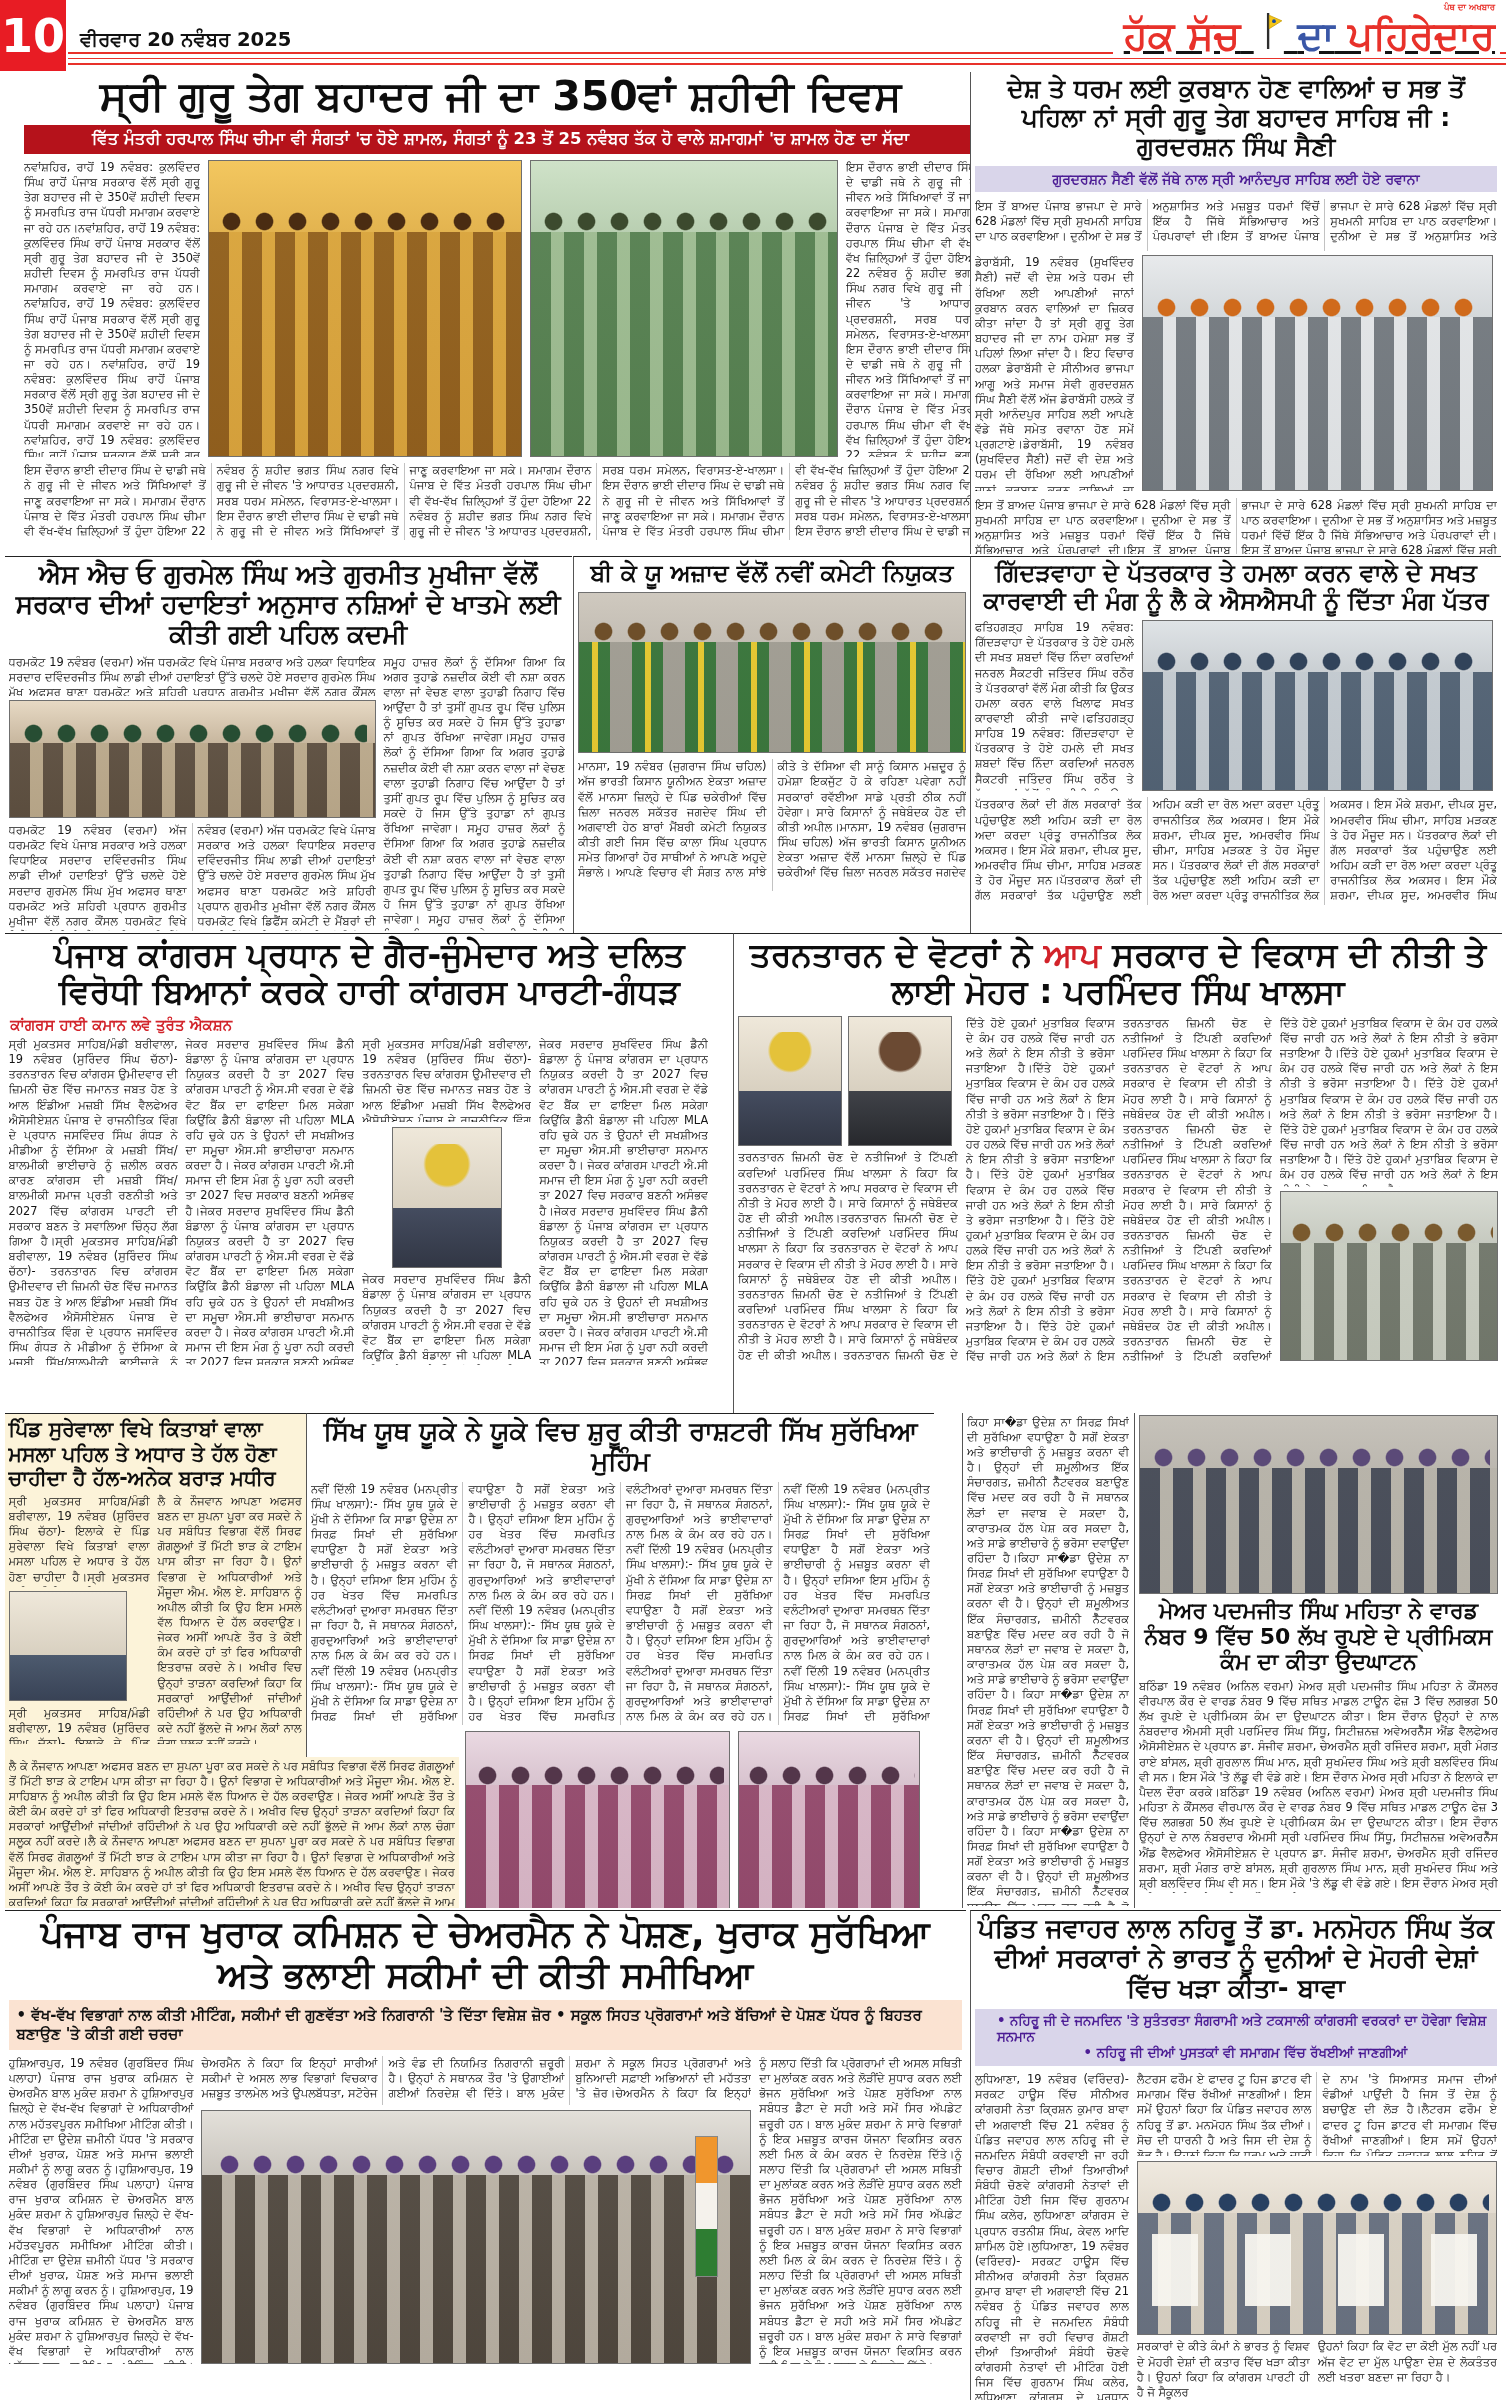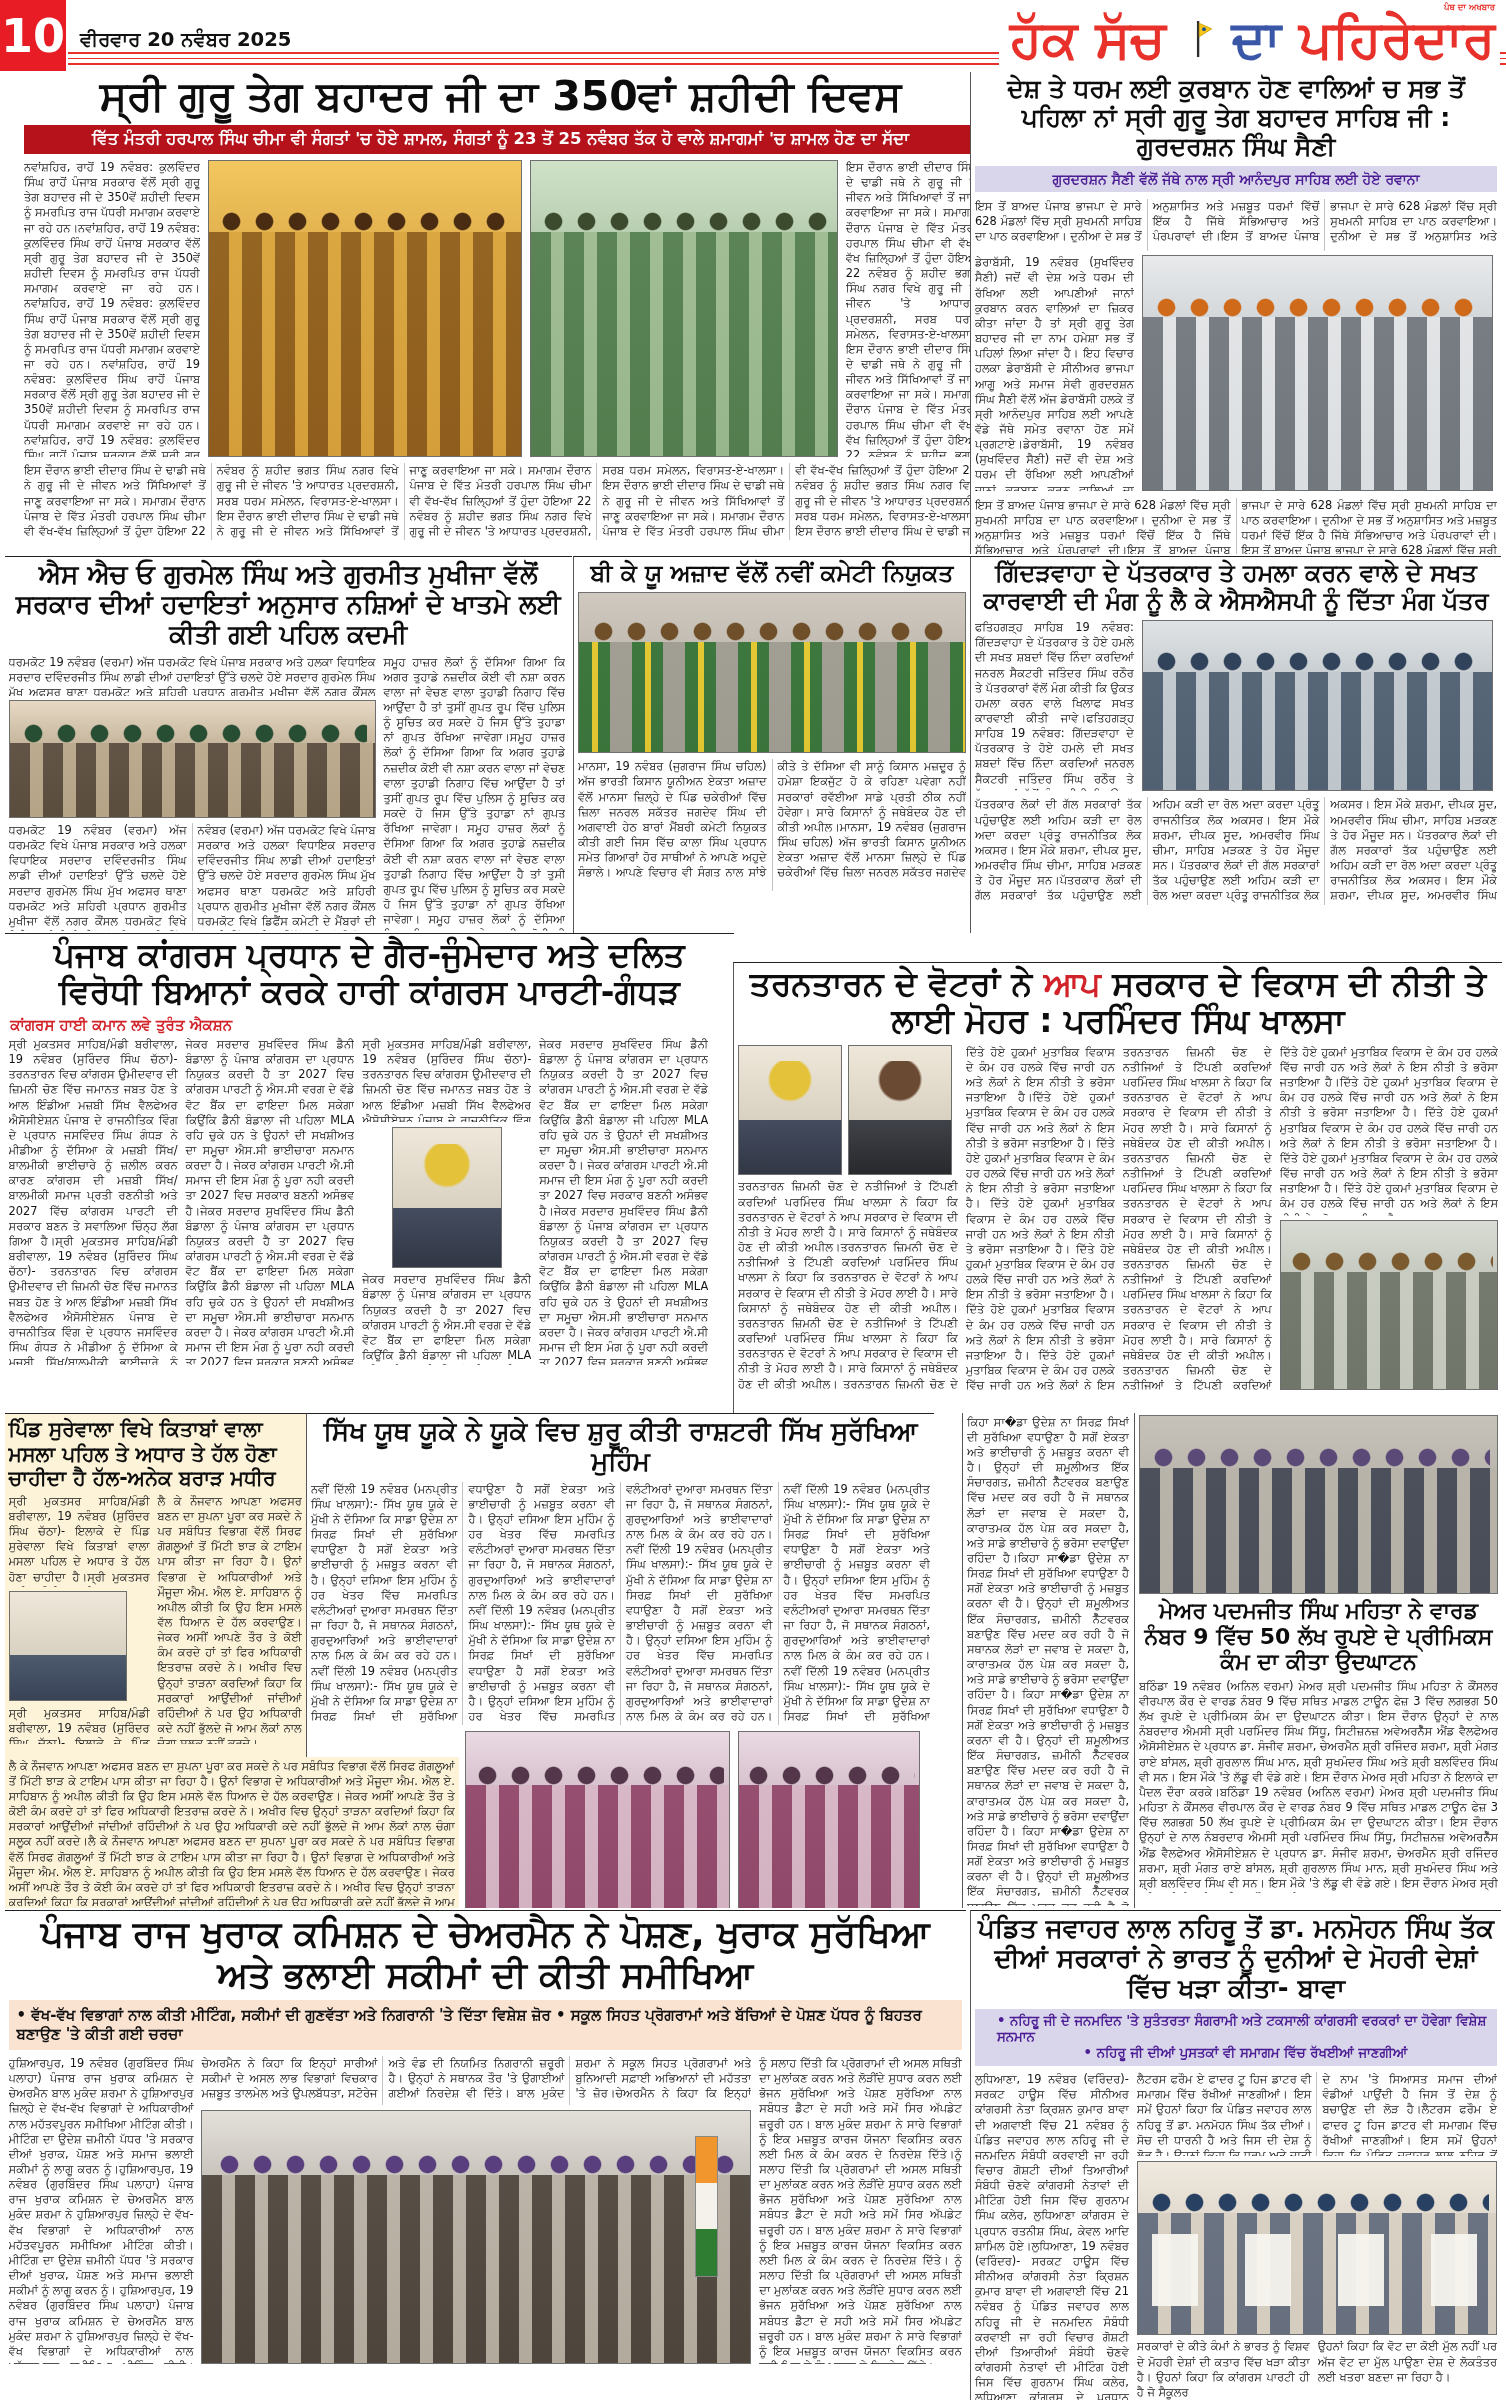--- a/index.html
+++ b/index.html
@@ -7,21 +7,21 @@
         font-family:"DejaVu Sans","Liberation Sans",sans-serif;color:#141414;}
   
   #hdr{position:absolute;left:0;top:0;width:1506px;height:72px;background:#fff;}
   .pagenum-box{position:absolute;left:0;top:0;width:66px;height:71px;background:#e81c24;
         color:#fff;font-size:46px;font-weight:bold;display:flex;align-items:center;justify-content:center;}
   .hdr-date{position:absolute;left:80px;top:28px;font-size:19.6px;font-weight:bold;color:#111;}
   .hdr-rules{position:absolute;left:68px;right:0;top:52px;height:17.3px;
         background:repeating-linear-gradient(to bottom,#e8312a 0 1.6px,transparent 1.6px 5.5px);}
   .masthead{position:absolute;right:6.3px;top:0;background:#fff;padding:1.6px 4.7px 3.1px 11px;z-index:2;text-align:right;}
   .masthead .tagline{display:block;font-size:8.6px;color:#e8312a;font-weight:bold;margin-bottom:0;}
-  .masthead .mh-line{font-size:52px;font-weight:bold;line-height:1.0;white-space:nowrap;}
+  .masthead .mh-line{font-size:39px;font-weight:bold;line-height:1.0;white-space:nowrap;text-decoration:underline;}
   .mh-red{color:#e8312a;} .mh-blue{color:#3a57a7;}
   .mh-flag{display:inline-block;vertical-align:baseline;margin:0 1.6px;}
   
   .art{position:absolute;box-sizing:border-box;overflow:hidden;padding:1.6px 3.9px;background:#fff;}
   .bl{border-left:0.8px solid #555;} .bt{border-top:1.6px solid #222;}
   .head-xl{font-size:41px;font-weight:bold;text-align:center;line-height:1.05;margin:1.6px 0 6.3px 0;color:#0d0d0d;}
   .head-lg{font-size:33px;font-weight:bold;text-align:center;line-height:1.12;margin:1.6px 0 4.7px 0;color:#0d0d0d;}
   .head-md{font-size:25px;font-weight:bold;text-align:center;line-height:1.15;margin:1.6px 0 4.7px 0;color:#0d0d0d;}
   .head-sm{font-size:20.4px;font-weight:bold;line-height:1.2;margin:1.6px 0 3.1px 0;color:#0d0d0d;}
   .redbar{background:#b5121b;color:#fff;font-size:16.5px;font-weight:bold;text-align:center;
@@ -185,21 +185,21 @@
         <div class="ph ph-portrait" style="height:141px;width:110px;align-self:center;">
           <div class="heads"></div>
           <div class="bodies"></div>
         </div>
         <div class="body fill" style="flex:1;">ਜੇਕਰ ਸਰਦਾਰ ਸੁਖਵਿੰਦਰ ਸਿੰਘ ਡੈਨੀ ਬੰਡਾਲਾ ਨੂੰ ਪੰਜਾਬ ਕਾਂਗਰਸ ਦਾ ਪ੍ਰਧਾਨ ਨਿਯੁਕਤ ਕਰਦੀ ਹੈ ਤਾ 2027 ਵਿਚ ਕਾਂਗਰਸ ਪਾਰਟੀ ਨੂੰ ਐਸ.ਸੀ ਵਰਗ ਦੇ ਵੱਡੇ ਵੋਟ ਬੈਂਕ ਦਾ ਫਾਇਦਾ ਮਿਲ ਸਕੇਗਾ ਕਿਉਂਕਿ ਡੈਨੀ ਬੰਡਾਲਾ ਜੀ ਪਹਿਲਾ MLA ਰਹਿ ਚੁਕੇ ਹਨ ਤੇ ਉਹਨਾਂ ਦੀ ਸਖਸ਼ੀਅਤ ਦਾ ਸਮੂਚਾ ਐਸ.ਸੀ ਭਾਈਚਾਰਾ ਸਨਮਾਨ ਕਰਦਾ ਹੈ। ਜੇਕਰ ਕਾਂਗਰਸ ਪਾਰਟੀ ਐ.ਸੀ ਸਮਾਜ ਦੀ ਇਸ ਮੰਗ ਨੂੰ ਪੂਰਾ ਨਹੀ ਕਰਦੀ ਤਾ 2027 ਵਿਚ ਸਰਕਾਰ ਬਣਨੀ ਅਸੰਭਵ ਹੈ।</div>
       </div>
       <div class="body fill" style="width:169px;">ਜੇਕਰ ਸਰਦਾਰ ਸੁਖਵਿੰਦਰ ਸਿੰਘ ਡੈਨੀ ਬੰਡਾਲਾ ਨੂੰ ਪੰਜਾਬ ਕਾਂਗਰਸ ਦਾ ਪ੍ਰਧਾਨ ਨਿਯੁਕਤ ਕਰਦੀ ਹੈ ਤਾ 2027 ਵਿਚ ਕਾਂਗਰਸ ਪਾਰਟੀ ਨੂੰ ਐਸ.ਸੀ ਵਰਗ ਦੇ ਵੱਡੇ ਵੋਟ ਬੈਂਕ ਦਾ ਫਾਇਦਾ ਮਿਲ ਸਕੇਗਾ ਕਿਉਂਕਿ ਡੈਨੀ ਬੰਡਾਲਾ ਜੀ ਪਹਿਲਾ MLA ਰਹਿ ਚੁਕੇ ਹਨ ਤੇ ਉਹਨਾਂ ਦੀ ਸਖਸ਼ੀਅਤ ਦਾ ਸਮੂਚਾ ਐਸ.ਸੀ ਭਾਈਚਾਰਾ ਸਨਮਾਨ ਕਰਦਾ ਹੈ। ਜੇਕਰ ਕਾਂਗਰਸ ਪਾਰਟੀ ਐ.ਸੀ ਸਮਾਜ ਦੀ ਇਸ ਮੰਗ ਨੂੰ ਪੂਰਾ ਨਹੀ ਕਰਦੀ ਤਾ 2027 ਵਿਚ ਸਰਕਾਰ ਬਣਨੀ ਅਸੰਭਵ ਹੈ।ਜੇਕਰ ਸਰਦਾਰ ਸੁਖਵਿੰਦਰ ਸਿੰਘ ਡੈਨੀ ਬੰਡਾਲਾ ਨੂੰ ਪੰਜਾਬ ਕਾਂਗਰਸ ਦਾ ਪ੍ਰਧਾਨ ਨਿਯੁਕਤ ਕਰਦੀ ਹੈ ਤਾ 2027 ਵਿਚ ਕਾਂਗਰਸ ਪਾਰਟੀ ਨੂੰ ਐਸ.ਸੀ ਵਰਗ ਦੇ ਵੱਡੇ ਵੋਟ ਬੈਂਕ ਦਾ ਫਾਇਦਾ ਮਿਲ ਸਕੇਗਾ ਕਿਉਂਕਿ ਡੈਨੀ ਬੰਡਾਲਾ ਜੀ ਪਹਿਲਾ MLA ਰਹਿ ਚੁਕੇ ਹਨ ਤੇ ਉਹਨਾਂ ਦੀ ਸਖਸ਼ੀਅਤ ਦਾ ਸਮੂਚਾ ਐਸ.ਸੀ ਭਾਈਚਾਰਾ ਸਨਮਾਨ ਕਰਦਾ ਹੈ। ਜੇਕਰ ਕਾਂਗਰਸ ਪਾਰਟੀ ਐ.ਸੀ ਸਮਾਜ ਦੀ ਇਸ ਮੰਗ ਨੂੰ ਪੂਰਾ ਨਹੀ ਕਰਦੀ ਤਾ 2027 ਵਿਚ ਸਰਕਾਰ ਬਣਨੀ ਅਸੰਭਵ ਹੈ। </div>
     </div>
   </div>
 
-  <div class="art bl bt" id="art-tarn" style="left:733px;top:962px;width:769px;height:480px;">
+  <div class="art bl bt" id="art-tarn" style="left:733px;top:933px;width:769px;height:480px;">
     <div class="head-lg">
       <span>ਤਰਨਤਾਰਨ ਦੇ ਵੋਟਰਾਂ ਨੇ </span><span class="accent-red">ਆਪ</span><span> ਸਰਕਾਰ ਦੇ ਵਿਕਾਸ ਦੀ ਨੀਤੀ ਤੇ ਲਾਈ ਮੋਹਰ : ਪਰਮਿੰਦਰ ਸਿੰਘ ਖਾਲਸਾ</span>
     </div>
     <div class="row" style="height:345px;margin-top:4.7px;">
       <div style="width:220px;display:flex;flex-direction:column;gap:4.7px;">
         <div style="display:flex;gap:6.3px;">
           <div class="ph ph-portrait" style="width:104px;height:130px;">
             <div class="heads"></div>
             <div class="bodies"></div>
           </div>

